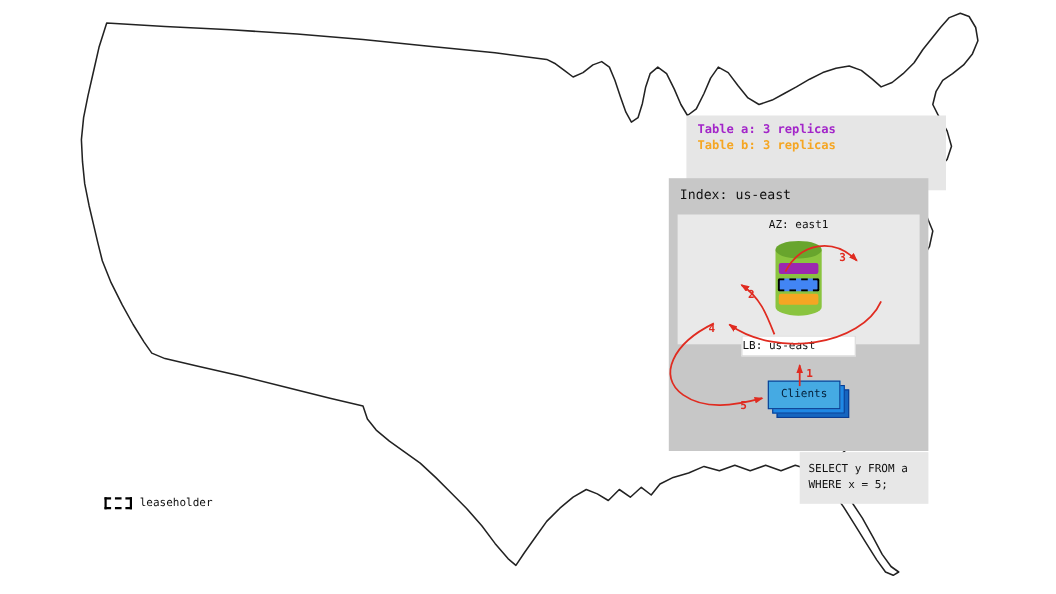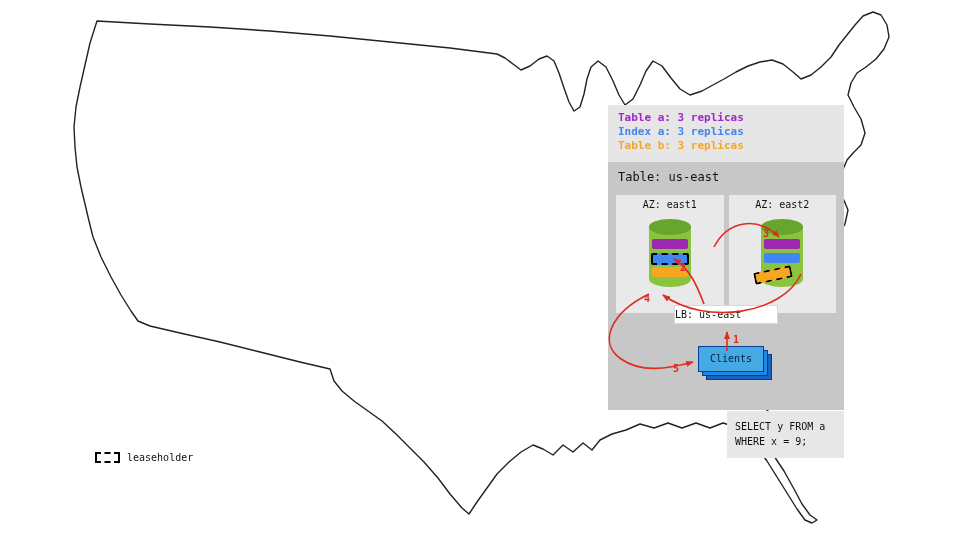--- a/index.html
+++ b/index.html
@@ -7,21 +7,21 @@
     width:960px; height:540px; position:relative; overflow:hidden;
     background:#ffffff;
     font-family:"DejaVu Sans Mono", monospace;
   }
   svg { display:block; }
 
   #us-map { position:absolute; left:0; top:0; z-index:0; }
 
   
   #legend {
-    position:absolute; left:608px; top:105px; width:236px; height:68px;
+    position:absolute; left:624px; top:105px; width:236px; height:68px;
     background:#e6e6e6; box-sizing:border-box; padding:6px 0 0 10px; z-index:2;
   }
   .legend-line { font-size:11px; line-height:14px; font-weight:bold; }
 
   
   #region {
     position:absolute; left:608px; top:162px; width:236px; height:248px;
     background:#c7c7c7; z-index:2;
   }
   #region-title { position:absolute; left:10px; top:8px; font-size:12px; color:#111; }
@@ -88,66 +88,55 @@
            L723 423 L710 428 L696 423 L682 428 L668 423 L654 428 L640 424 L626 430 L612 434
            L600 440 L592 450 L583 443 L573 452 L563 445 L553 455 L543 449 L533 445
            L521 452 L509 462 L497 474 L487 488 L477 502 L469 514
            L462 508 L450 494 L438 478 L424 462 L410 448 L396 434 L382 421 L368 411 L354 401 L342 391 L334 381 L330 369
            L300 362 L260 352 L220 342 L180 333 L150 326 L138 321
            L131 311 L121 295 L111 277 L101 257 L93 237 L89 221 L85 204 L81 187 L77 167 L75 147 L74 127 L76 107 L80 87 L85 65 L90 43 Z" fill="none" stroke="#222" stroke-width="1.4" stroke-linejoin="round"></path>
 </svg>
 
 <div id="legend">
   <div class="legend-line" style="color: rgb(163, 38, 201);">Table a: 3 replicas</div>
-  <div class="legend-line" style="color: rgb(66, 133, 244);">Index a: 3 replicas</div>
   <div class="legend-line" style="color: rgb(245, 166, 35);">Table b: 3 replicas</div>
 </div>
 
 <div id="region">
-  <div id="region-title">Table: us-east</div>
+  <div id="region-title">Index: us-east</div>
 
   <div id="az-row">
 
     <div class="az">
       <div class="az-label">AZ: east1</div>
       <svg class="cyl" width="46" height="74" viewBox="0 0 46 74">
         <path d="M2 10 L2 62 A21 8 0 0 0 44 62 L44 10" style="fill: rgb(138, 196, 63);"></path>
         <ellipse cx="23" cy="10" rx="21" ry="8" style="fill: rgb(104, 165, 45);"></ellipse>
       </svg>
       <div class="bar bar-a" style="background: rgb(156, 39, 176);"></div>
       <div class="bar bar-i lease" style="background: rgb(66, 133, 244);"></div>
       <div class="bar bar-b" style="background: rgb(245, 166, 35);"></div>
     </div>
 
-    <div class="az">
-      <div class="az-label">AZ: east2</div>
-      <svg class="cyl" width="46" height="74" viewBox="0 0 46 74">
-        <path d="M2 10 L2 62 A21 8 0 0 0 44 62 L44 10" style="fill: rgb(138, 196, 63);"></path>
-        <ellipse cx="23" cy="10" rx="21" ry="8" style="fill: rgb(104, 165, 45);"></ellipse>
-      </svg>
-      <div class="bar bar-a" style="background: rgb(156, 39, 176);"></div>
-      <div class="bar bar-i" style="background: rgb(66, 133, 244);"></div>
-      <div class="bar lease tilt" style="background: rgb(245, 166, 35);"></div>
-    </div>
 
 
   </div>
 
   <div id="lb">LB: us-east</div>
 </div>
 
 <div id="clients">
   <div class="client-layer client-back2" style="background: rgb(21, 101, 192);"></div>
   <div class="client-layer client-back1" style="background: rgb(30, 136, 229);"></div>
   <div class="client-layer client-front" style="background: rgb(69, 170, 227);">Clients</div>
 </div>
 
 <div id="query">
   <div>SELECT y FROM a</div>
-  <div>WHERE x = 9;</div>
+  <div>WHERE x = 5;</div>
 </div>
 
 <div id="key">
   <div id="key-swatch"></div>
   <div id="key-label">leaseholder</div>
 </div>
 
 <svg id="arrows" width="960" height="540" viewBox="0 0 960 540">
   <defs>
     <marker id="ah" markerWidth="8" markerHeight="6" refX="7" refY="3" orient="auto" markerUnits="userSpaceOnUse">

